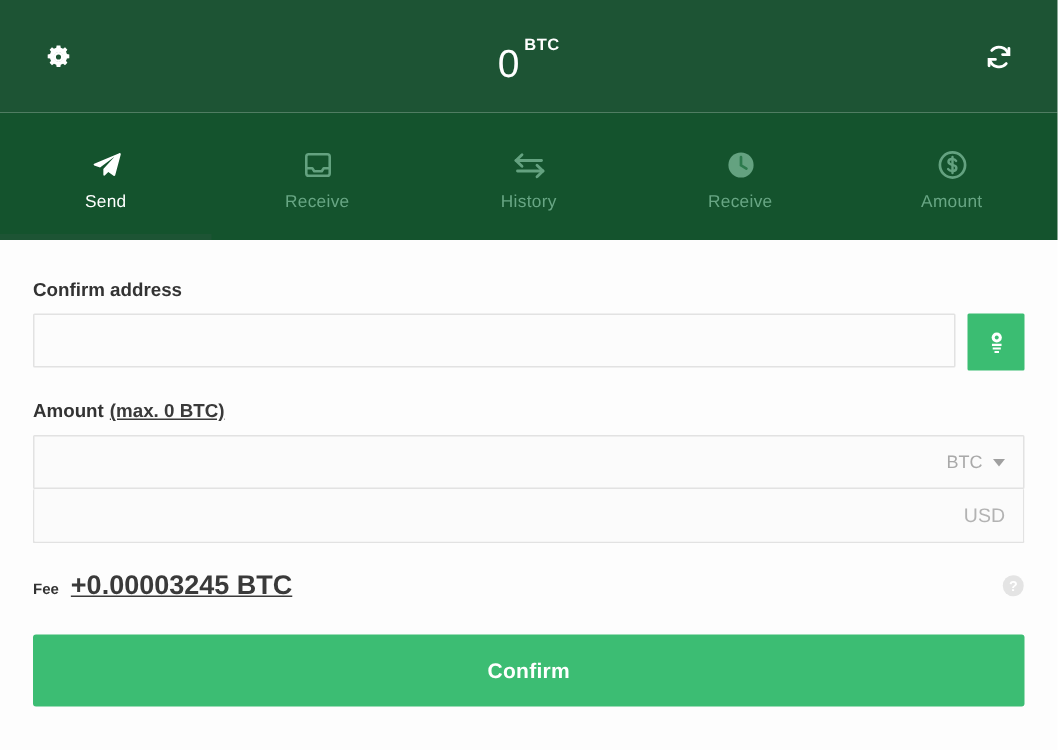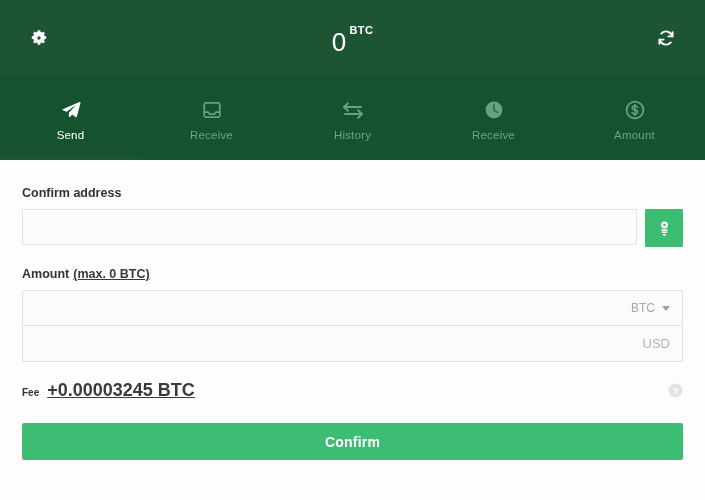--- a/index.html
+++ b/index.html
@@ -250,21 +250,21 @@
   }
   .help-icon {
     cursor: pointer;
     display: flex;
     align-items: center;
   }
   .help-icon svg { display: block; }
 
   .confirm-btn {
     width: 100%;
-    height: 37px;
+    height: 48px;
     background: #3cbd73;
     border: none;
     color: #ffffff;
     font-family: "Liberation Sans", sans-serif;
     font-size: 14px;
     font-weight: bold;
     letter-spacing: .2px;
     cursor: pointer;
     border-radius: 2px;
     display: flex;

